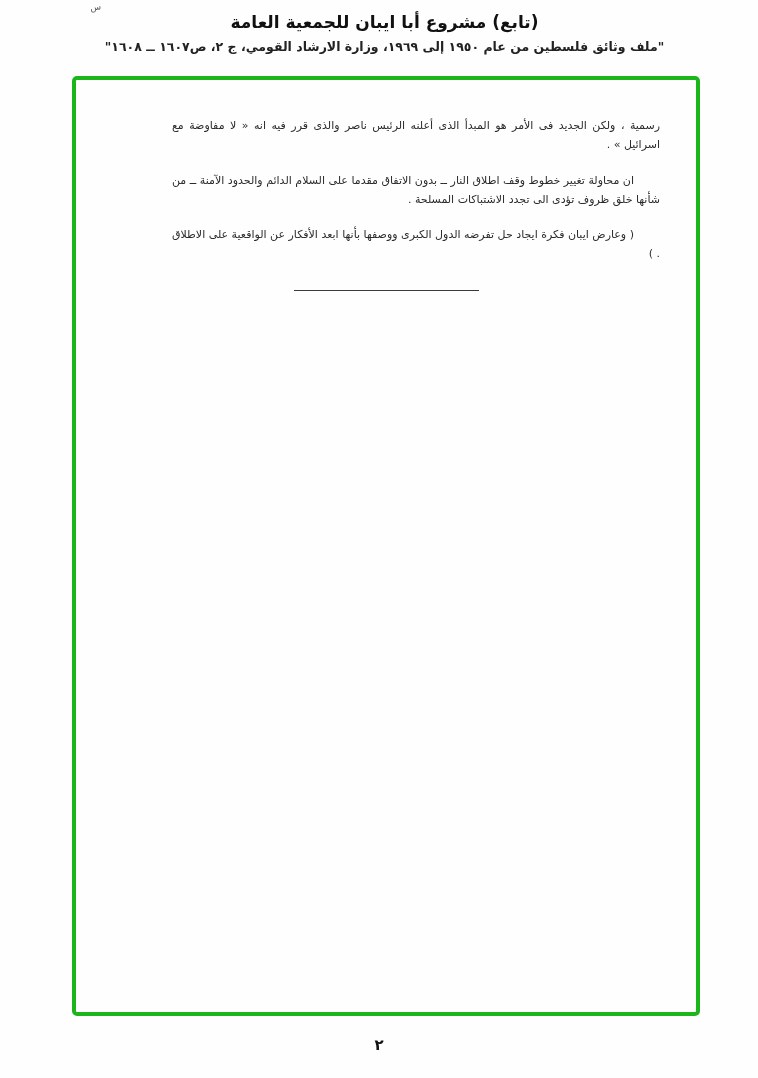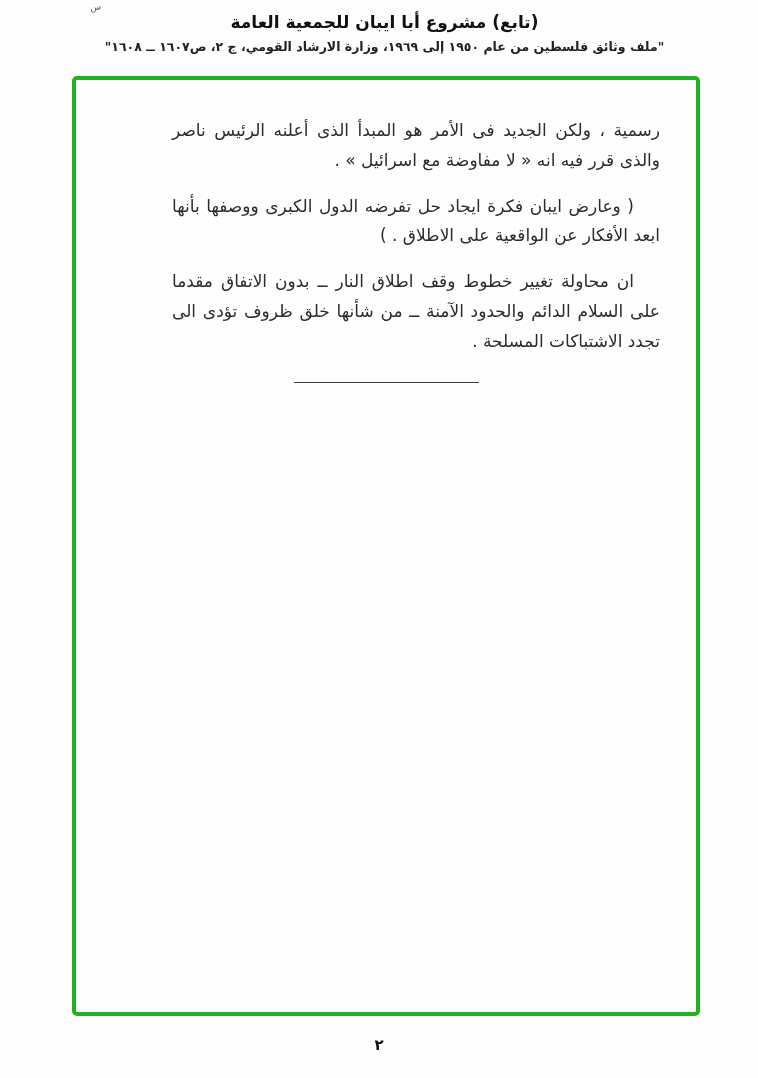--- a/index.html
+++ b/index.html
@@ -51,21 +51,21 @@
     height: 932px;
     border: 4px solid #1cb51c;
     border-radius: 5px;
     background: #fefefe;
     box-sizing: content-box;
   }
   .text-block {
     direction: rtl;
     text-align: justify;
     padding: 36px 36px 0 96px;
-    font-size: 17px;
+    font-size: 11px;
     line-height: 1.75;
     color: #2b2b2b;
   }
   .text-block p {
     margin: 0 0 16px 0;
   }
   .text-block p.indent {
     text-indent: 26px;
   }
   .divider {
@@ -93,21 +93,21 @@
   <span class="scan-artifact">س</span>
 
   <div class="header">
     <div class="doc-title">(تابع) مشروع أبا ايبان للجمعية العامة</div>
     <div class="doc-source">"ملف وثائق فلسطين من عام ١٩٥٠ إلى ١٩٦٩، وزارة الارشاد القومي، ج ٢، ص١٦٠٧ ــ ١٦٠٨"</div>
   </div>
 
   <div class="green-box">
     <div class="text-block">
       <p>رسمية ، ولكن الجديد فى الأمر هو المبدأ الذى أعلنه الرئيس ناصر والذى قرر فيه انه « لا مفاوضة مع اسرائيل » .</p>
+      <p class="indent">ان محاولة تغيير خطوط وقف اطلاق النار ــ بدون الاتفاق مقدما على السلام الدائم والحدود الآمنة ــ من شأنها خلق ظروف تؤدى الى تجدد الاشتباكات المسلحة .</p>
       <p class="indent">( وعارض ايبان فكرة ايجاد حل تفرضه الدول الكبرى ووصفها بأنها ابعد الأفكار عن الواقعية على الاطلاق . )</p>
-      <p class="indent">ان محاولة تغيير خطوط وقف اطلاق النار ــ بدون الاتفاق مقدما على السلام الدائم والحدود الآمنة ــ من شأنها خلق ظروف تؤدى الى تجدد الاشتباكات المسلحة .</p>
     </div>
     <div class="divider"></div>
   </div>
 
   <div class="page-number">٢</div>
 
 </div>
 
 </body></html>

